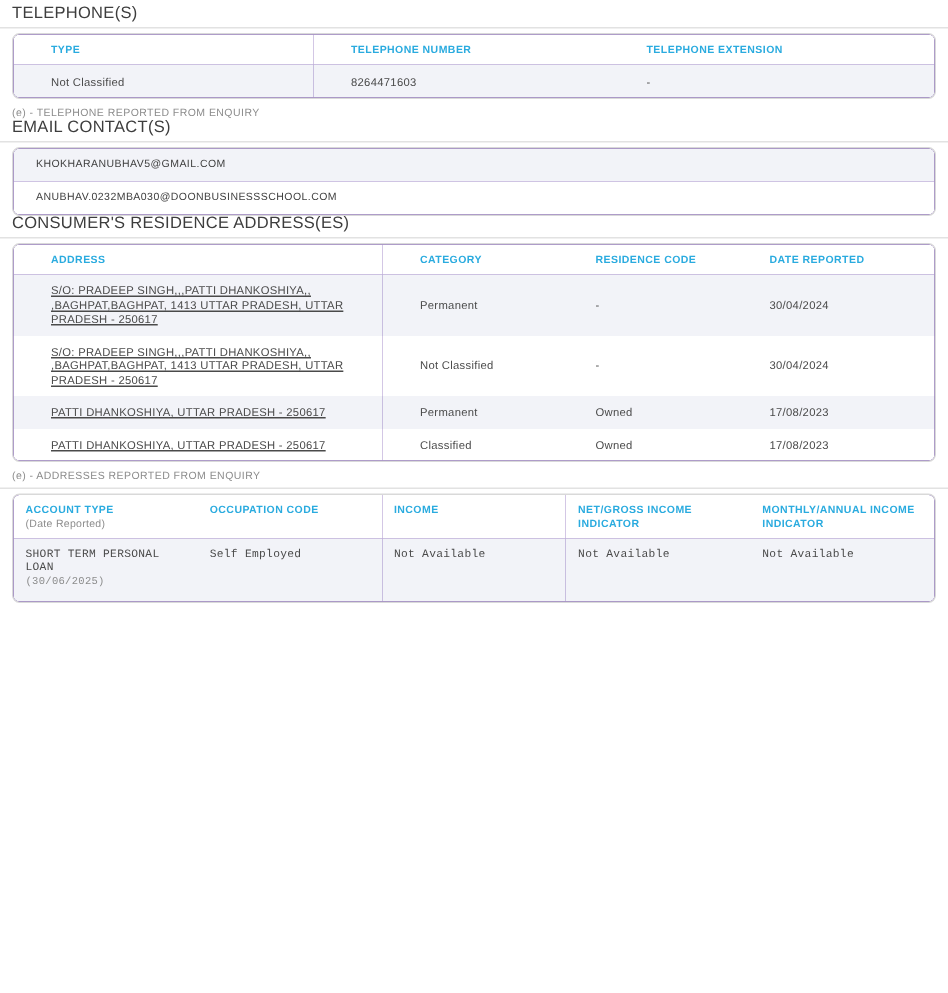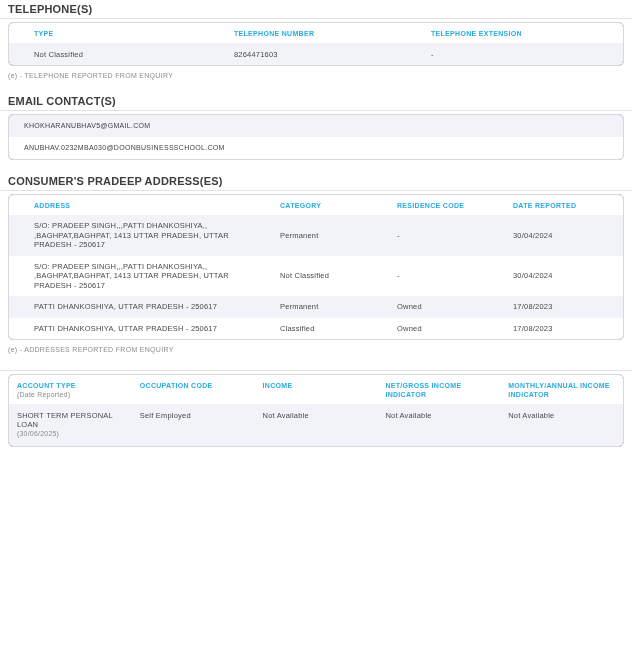--- a/index.html
+++ b/index.html
@@ -13,26 +13,26 @@
   }
   *{box-sizing:border-box;margin:0;padding:0;}
   html,body{width:632px;height:662px;}
   body{
     background:#ffffff;
     font-family:"Liberation Sans","DejaVu Sans",sans-serif;
     color:var(--body_text);
     padding-top:4px;
     overflow:hidden;
   }
-  .section + .section{margin-top:16px;}
+  .section + .section{}
   .section-title{
     margin:0 8px;
     font-size:11px;
     line-height:11px;
-    font-weight:bold;
+    font-weight:normal;
     letter-spacing:.2px;
     color:var(--heading_text);
   }
   .rule{border-bottom:1px solid var(--rule);margin-top:3px;}
   .tbl-wrap{
     margin:3px 8px 0;
     border:1px solid var(--border);
     border-radius:5px;
     overflow:hidden;
     background:#4c1d95;
@@ -54,24 +54,24 @@
     font-size:7.5px;
     line-height:9px;
     letter-spacing:.2px;
     color:var(--body_text);
     padding:6px 8px 6px 25px;
     vertical-align:middle;
   }
   tbody tr:nth-child(odd){background:var(--stripe);}
   tbody tr:nth-child(even){background:#fff;}
   .tel-table td{padding-top:7px;padding-bottom:6px;}
-  .addr-table td.addr-cell{line-height:9.5px;}
+  .addr-table td.addr-cell{line-height:9.5px;text-decoration:underline;}
   
   .emp-table th{padding-left:8px;}
-  .emp-table td{padding-left:8px;vertical-align:top;padding-top:7px;padding-bottom:8px;}
+  .emp-table td{padding-left:8px;vertical-align:top;padding-top:7px;padding-bottom:8px;font-family:Liberation Mono, monospace;}
   .th-sub{
     display:block;
     font-weight:normal;
     letter-spacing:.2px;
     color:var(--muted_text);
     font-size:7px;
   }
   .cell-sub{
     display:block;
     color:var(--muted_text);
@@ -130,21 +130,21 @@
 <div class="section">
   <div class="section-title">EMAIL CONTACT(S)</div>
   <div class="rule"></div>
   <div class="tbl-wrap">
     <div class="email-row">KHOKHARANUBHAV5@GMAIL.COM</div>
     <div class="email-row">ANUBHAV.0232MBA030@DOONBUSINESSSCHOOL.COM</div>
   </div>
 </div>
 
 <div class="section">
-  <div class="section-title">CONSUMER'S PRADEEP ADDRESS(ES)</div>
+  <div class="section-title">CONSUMER'S RESIDENCE ADDRESS(ES)</div>
   <div class="rule"></div>
   <div class="tbl-wrap">
     <table class="addr-table">
       <colgroup>
           <col style="width:246px">
           <col style="width:117px">
           <col style="width:116px">
           <col>
         </colgroup>
       <thead>

